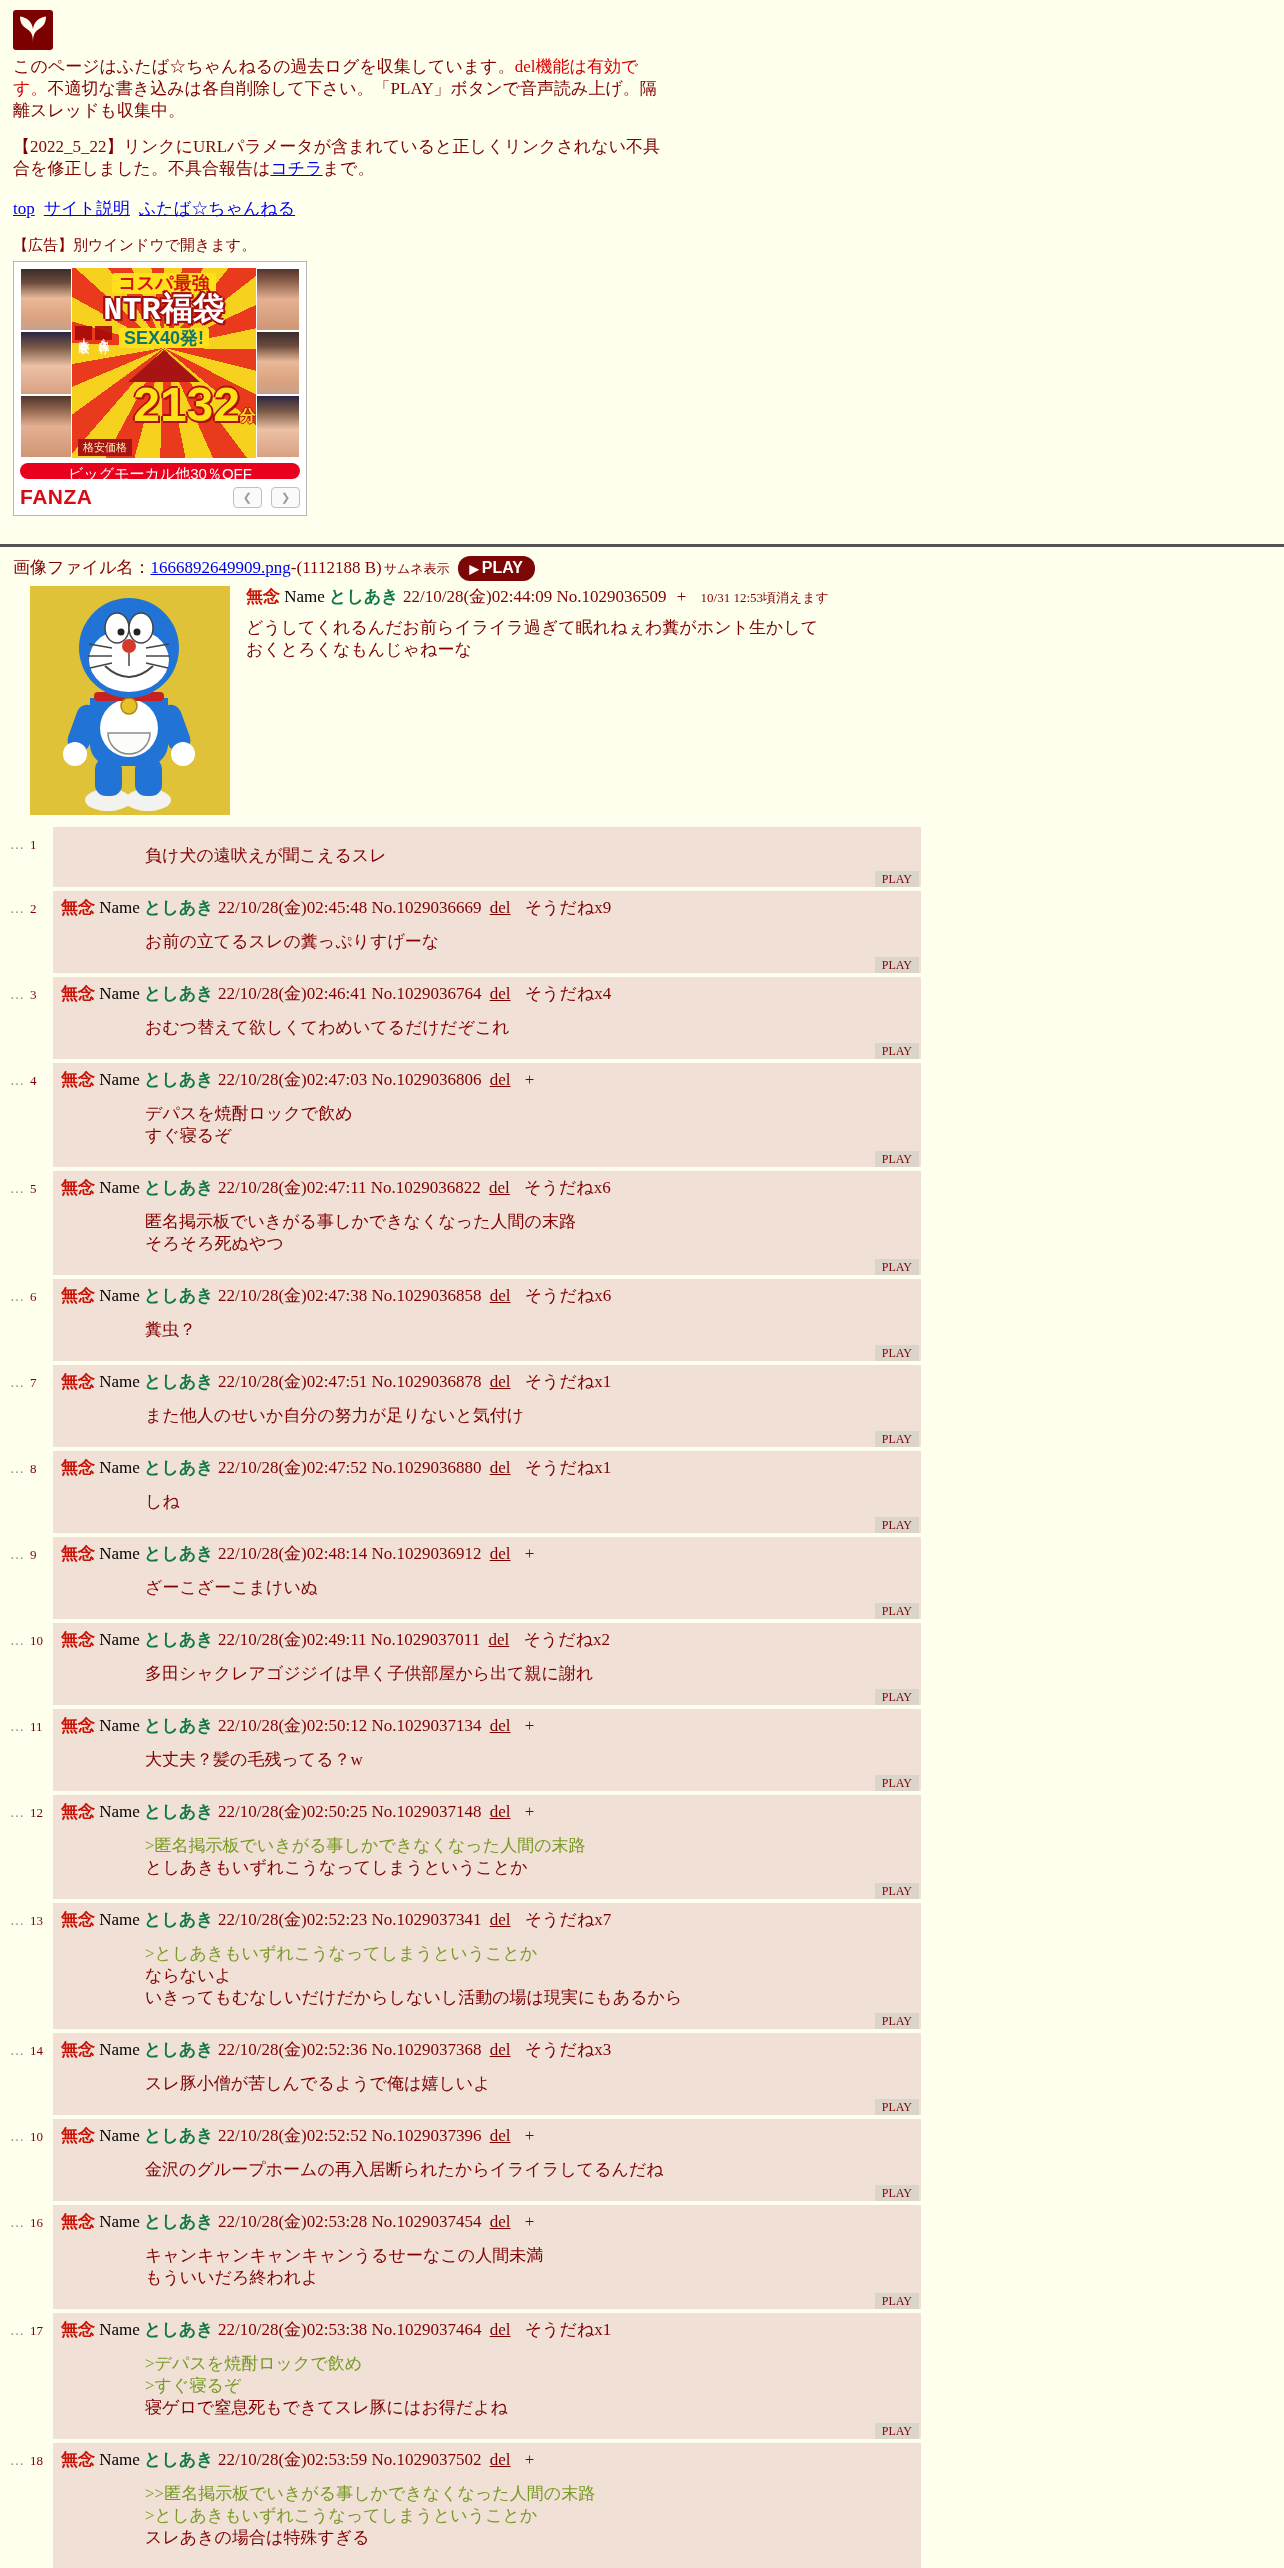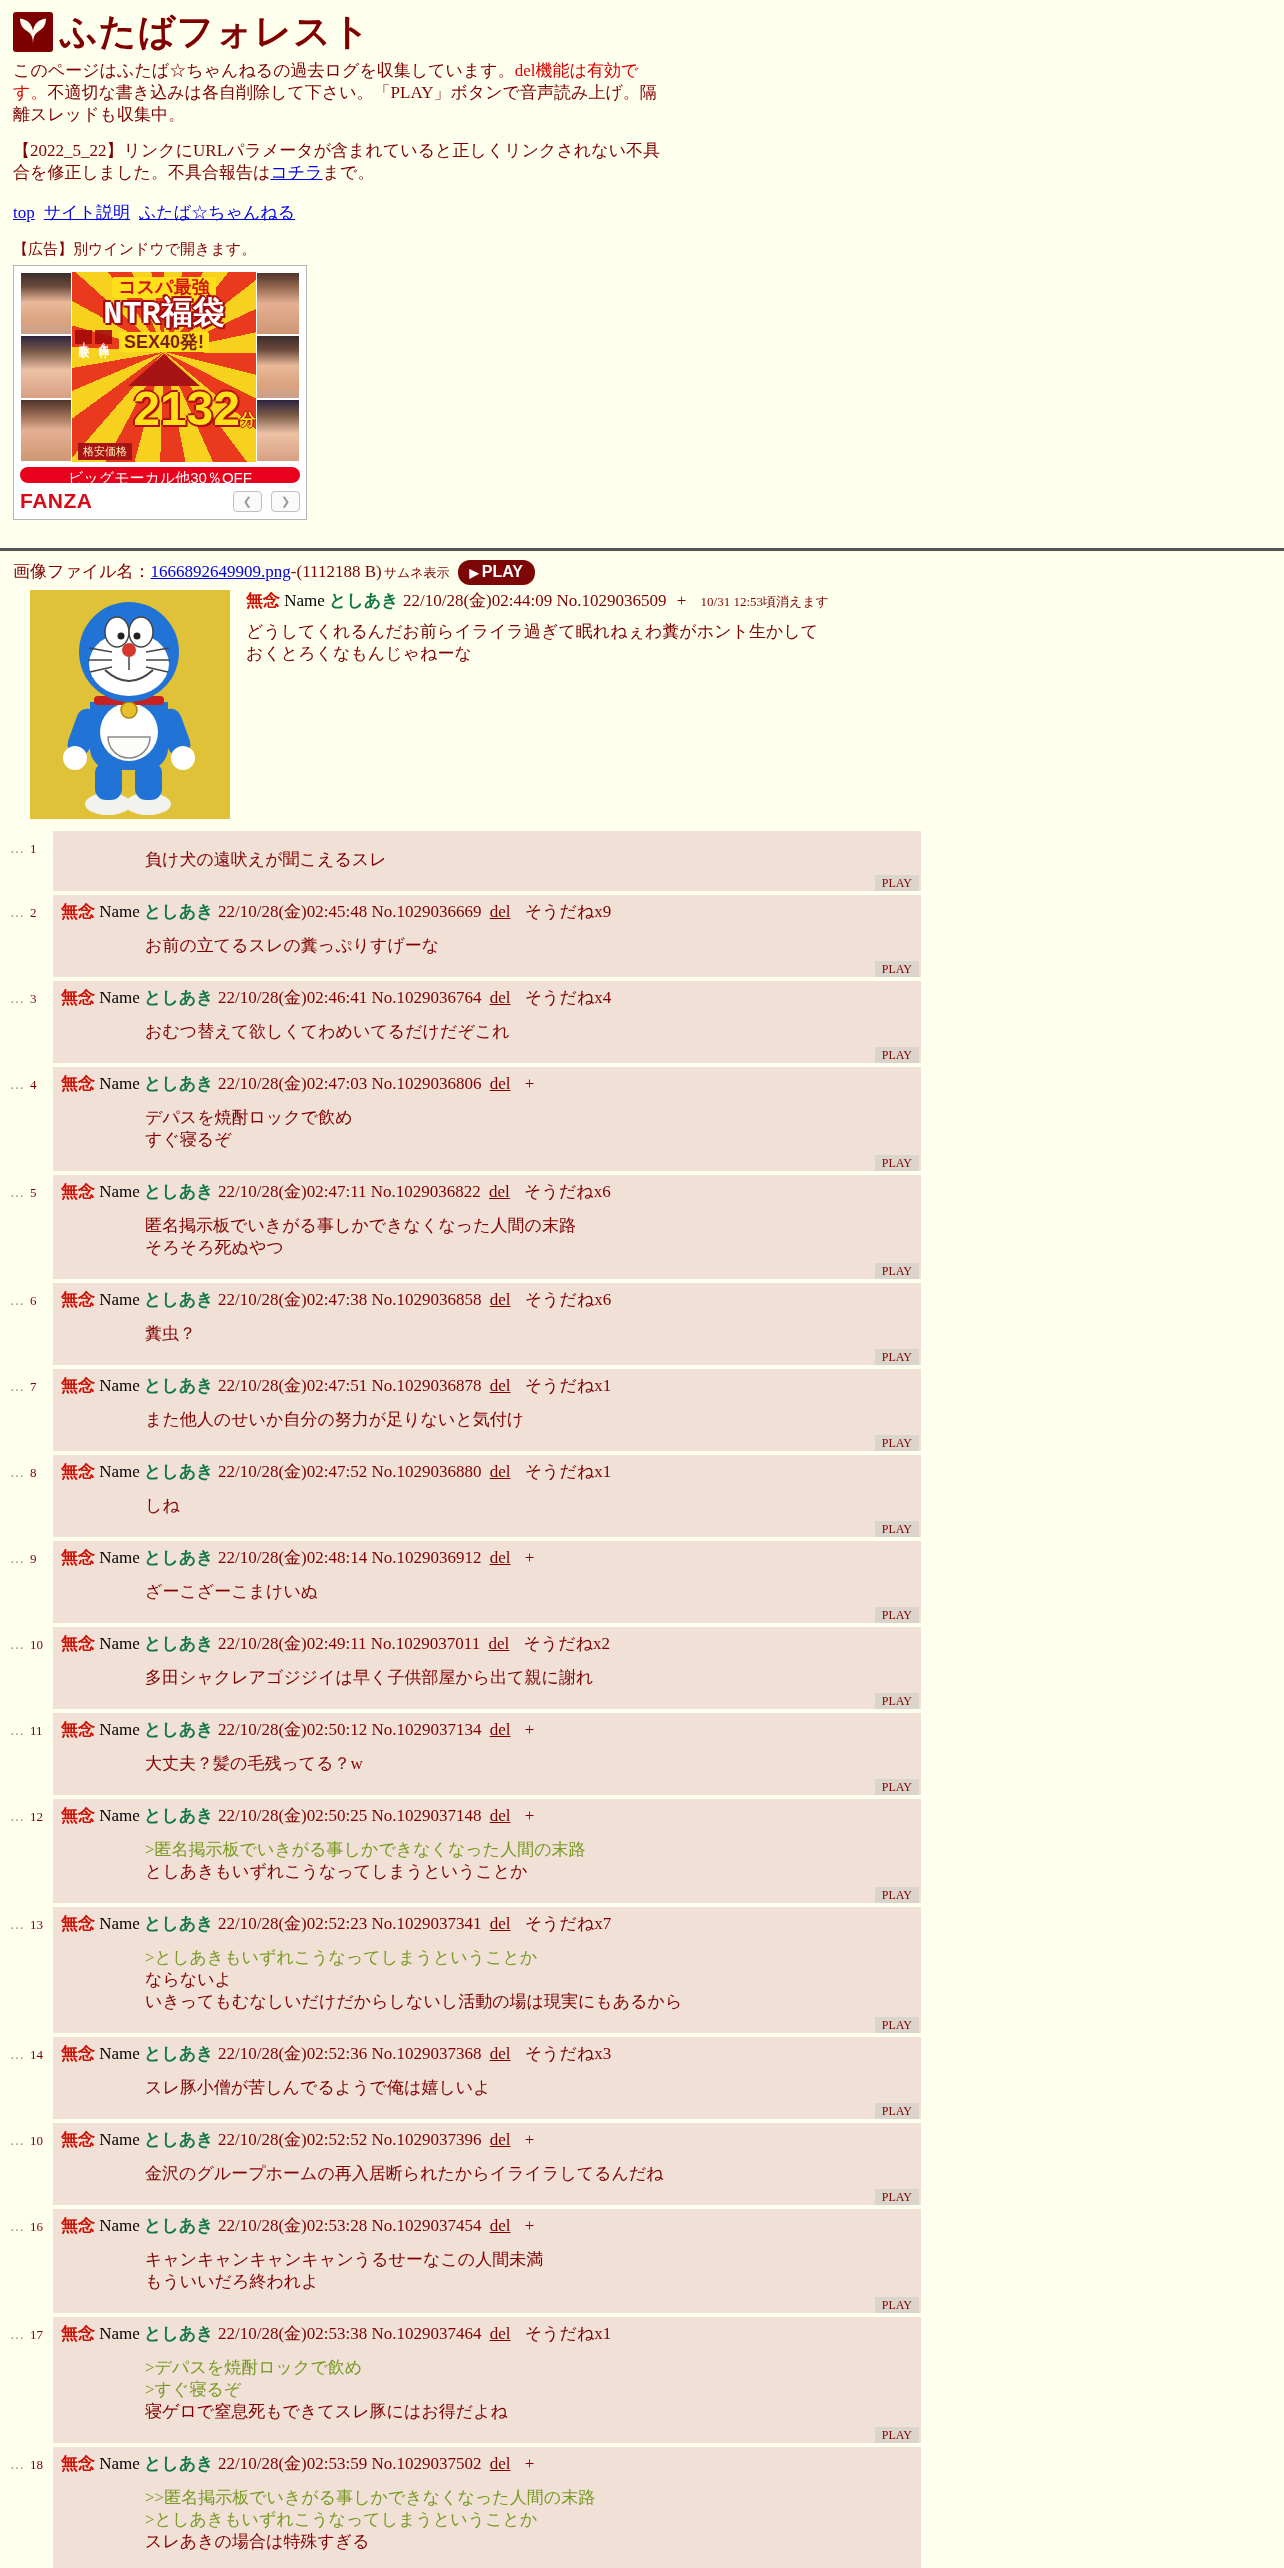--- a/index.html
+++ b/index.html
@@ -30,21 +30,21 @@
   .pcol.rcol{width:44px}
   .ph{flex:1;margin:1px;background:linear-gradient(180deg,#3a2d2b 0%,#6b4a3c 22%,#e9b999 48%,#dca37f 78%,#c9a08a 100%)}
   .ph.v2{background:linear-gradient(180deg,#2c2440 0%,#7a5a48 25%,#edc1a4 55%,#d8a083 100%)}
   .ph.v3{background:linear-gradient(180deg,#50342c 0%,#8a5f49 20%,#e5b092 50%,#cf9674 100%)}
   .burst{flex:1;position:relative;display:flex;flex-direction:column;align-items:center;
     background:repeating-conic-gradient(from 0deg at 50% 42%,#f6d21f 0deg 13deg,#e93a1e 13deg 26deg);overflow:hidden}
   .ad-b1{margin-top:5px;background:#ffe01a;color:#d61111;font-family:"Liberation Sans",sans-serif;
     font-weight:bold;font-size:18px;line-height:21px;padding:0 6px;border-radius:3px}
   .ad-title{font-family:Liberation Mono, monospace;font-weight:bold;font-size:32px;line-height:34px;color:#fff;
     text-shadow:-2px 0 #a50e0e,2px 0 #a50e0e,0 -2px #a50e0e,0 2px #a50e0e,2px 2px #a50e0e,-2px -2px #a50e0e}
-  .ad-sub{background:#ffe01a;color:#7f1d1d;font-family:"Liberation Sans",sans-serif;font-weight:bold;
+  .ad-sub{background:#ffe01a;color:#0f766e;font-family:"Liberation Sans",sans-serif;font-weight:bold;
     font-size:18px;line-height:20px;padding:0 5px;border-radius:2px}
   .ad-tags{position:absolute;left:3px;top:58px;display:flex;gap:3px}
   .ad-tags span{writing-mode:vertical-rl;background:rgba(165,10,10,.9);color:#fff;font-size:11px;
     font-family:"Liberation Sans",sans-serif;padding:3px 1px;letter-spacing:2px}
   .fuji{width:0;height:0;border-left:36px solid transparent;border-right:36px solid transparent;
     border-bottom:32px solid #a81414;margin-top:2px}
   .ad-price{position:absolute;bottom:18px;width:100%;text-align:right;
     font-family:"Liberation Sans",sans-serif;font-weight:bold;font-size:48px;line-height:48px;color:#ffe01a;
     text-shadow:-2px 0 #b01010,2px 0 #b01010,0 -2px #b01010,0 2px #b01010,2px 2px #b01010}
   .ad-unit{font-size:16px;color:#ffe01a;text-shadow:-1px 0 #b01010,1px 0 #b01010,0 1px #b01010,0 -1px #b01010}
@@ -92,21 +92,20 @@
 
 <div class="page">
 
   <div class="site-header">
     <span class="logo">
       <svg viewBox="0 0 40 40">
           <rect width="40" height="40" rx="3" fill="#7d0000"></rect>
           <path d="M20 33 C20 26 19 22 14 19 C9 16 7 12 7 6.5 C14.5 7.5 19 12 20 19 C21 12 25.5 7.5 33 6.5 C33 12 31 16 26 19 C21 22 20 26 20 33 Z" fill="#fffff0"></path>
         </svg>
     </span>
-    <h1>ふたばフォレスト</h1>
   </div>
 
   <p class="intro"><span>このページはふたば☆ちゃんねるの過去ログを収集しています。</span><span class="red">del機能は有効です。</span><span>不適切な書き込みは各自削除して下さい。「PLAY」ボタンで音声読み上げ。隔離スレッドも収集中。</span></p>
 
   <p class="notice"><span>【2022_5_22】リンクにURLパラメータが含まれていると正しくリンクされない不具合を修正しました。不具合報告は</span><a class="blue">コチラ</a><span>まで。</span></p>
 
   <p class="nav"><a>top</a><a>サイト説明</a><a>ふたば☆ちゃんねる</a></p>
 
   <div class="ad-label">【広告】別ウインドウで開きます。</div>
 

